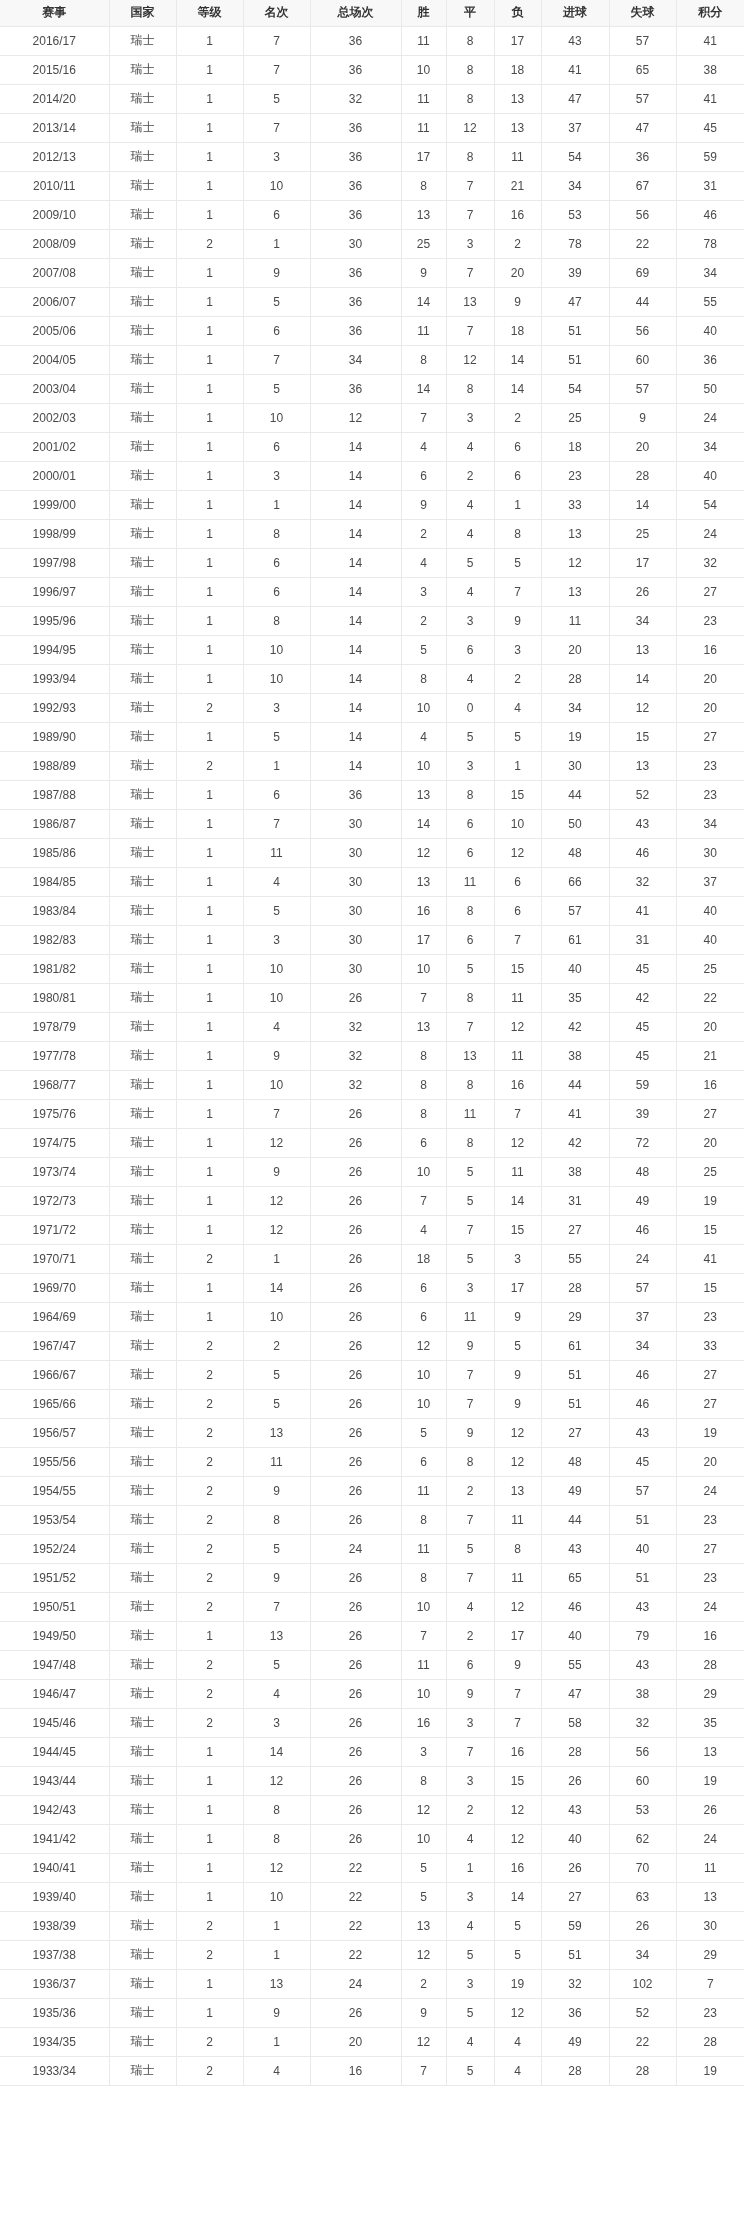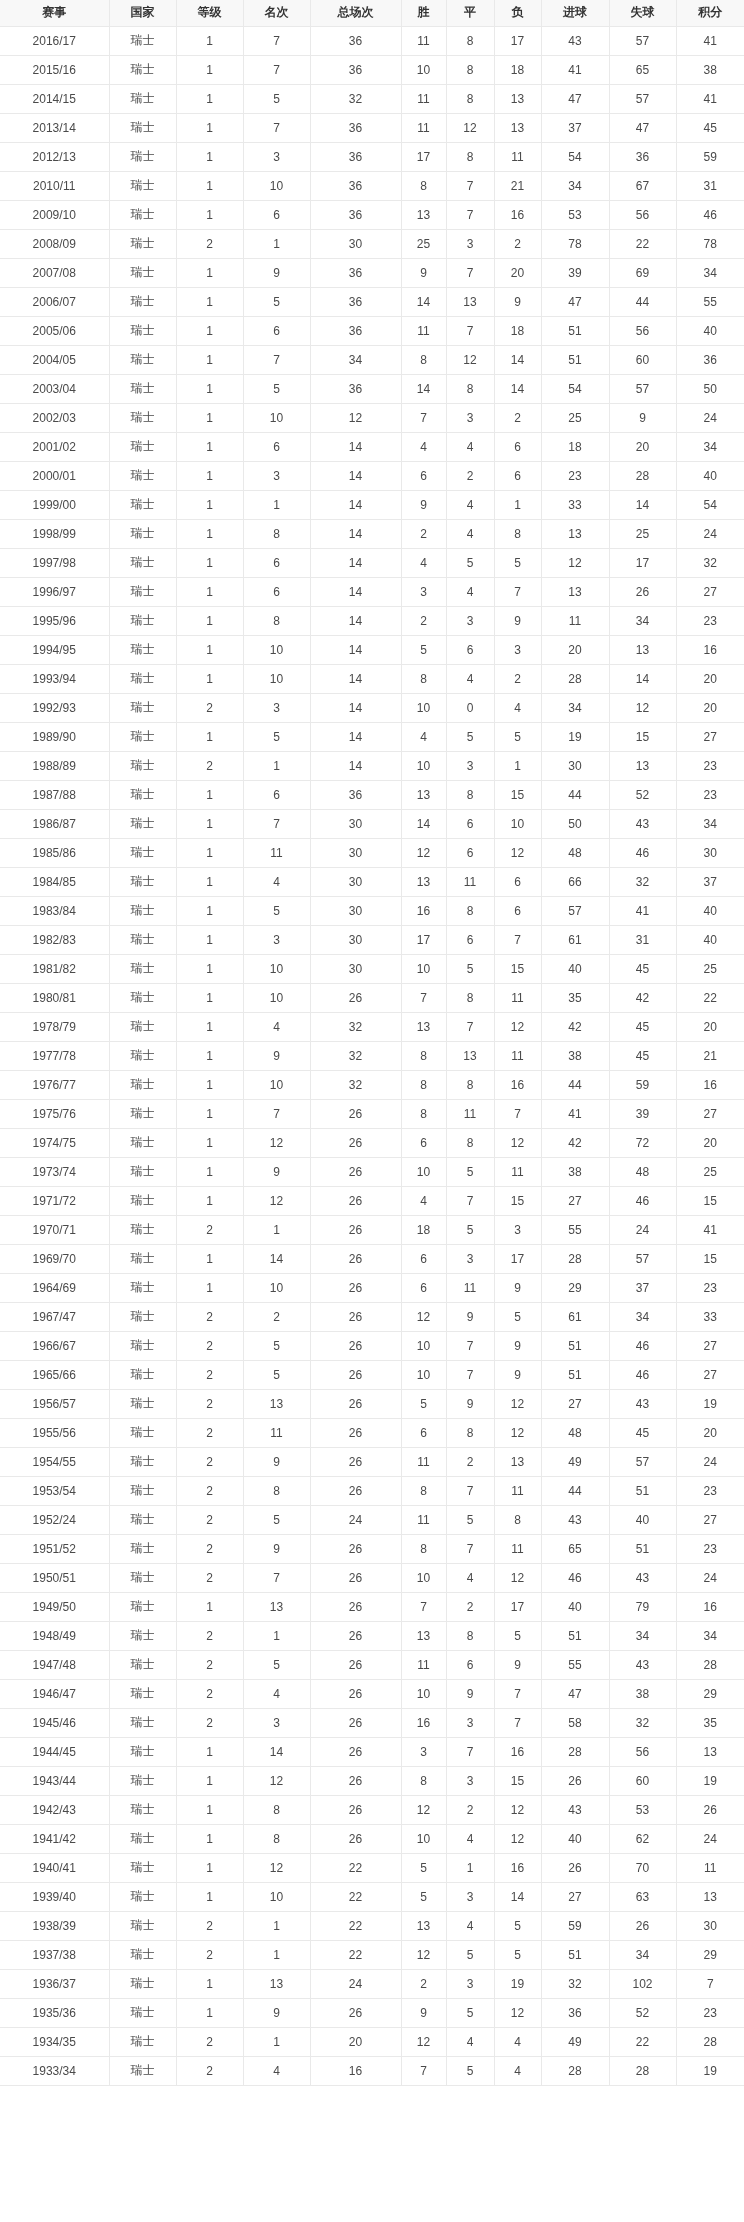--- a/index.html
+++ b/index.html
@@ -99,21 +99,21 @@
         <td>7</td>
         <td>36</td>
         <td>10</td>
         <td>8</td>
         <td>18</td>
         <td>41</td>
         <td>65</td>
         <td>38</td>
       </tr>
       <tr>
-        <td>2014/15</td>
+        <td>2014/20</td>
         <td>瑞士</td>
         <td>1</td>
         <td>5</td>
         <td>32</td>
         <td>11</td>
         <td>8</td>
         <td>13</td>
         <td>47</td>
         <td>57</td>
         <td>41</td>
@@ -541,21 +541,21 @@
         <td>9</td>
         <td>32</td>
         <td>8</td>
         <td>13</td>
         <td>11</td>
         <td>38</td>
         <td>45</td>
         <td>21</td>
       </tr>
       <tr>
-        <td>1976/77</td>
+        <td>1968/77</td>
         <td>瑞士</td>
         <td>1</td>
         <td>10</td>
         <td>32</td>
         <td>8</td>
         <td>8</td>
         <td>16</td>
         <td>44</td>
         <td>59</td>
         <td>16</td>
@@ -593,20 +593,33 @@
         <td>9</td>
         <td>26</td>
         <td>10</td>
         <td>5</td>
         <td>11</td>
         <td>38</td>
         <td>48</td>
         <td>25</td>
       </tr>
       <tr>
+        <td>1972/73</td>
+        <td>瑞士</td>
+        <td>1</td>
+        <td>12</td>
+        <td>26</td>
+        <td>7</td>
+        <td>5</td>
+        <td>14</td>
+        <td>31</td>
+        <td>49</td>
+        <td>19</td>
+      </tr>
+      <tr>
         <td>1971/72</td>
         <td>瑞士</td>
         <td>1</td>
         <td>12</td>
         <td>26</td>
         <td>4</td>
         <td>7</td>
         <td>15</td>
         <td>27</td>
         <td>46</td>
@@ -788,33 +801,20 @@
         <td>13</td>
         <td>26</td>
         <td>7</td>
         <td>2</td>
         <td>17</td>
         <td>40</td>
         <td>79</td>
         <td>16</td>
       </tr>
       <tr>
-        <td>1948/49</td>
-        <td>瑞士</td>
-        <td>2</td>
-        <td>1</td>
-        <td>26</td>
-        <td>13</td>
-        <td>8</td>
-        <td>5</td>
-        <td>51</td>
-        <td>34</td>
-        <td>34</td>
-      </tr>
-      <tr>
         <td>1947/48</td>
         <td>瑞士</td>
         <td>2</td>
         <td>5</td>
         <td>26</td>
         <td>11</td>
         <td>6</td>
         <td>9</td>
         <td>55</td>
         <td>43</td>

